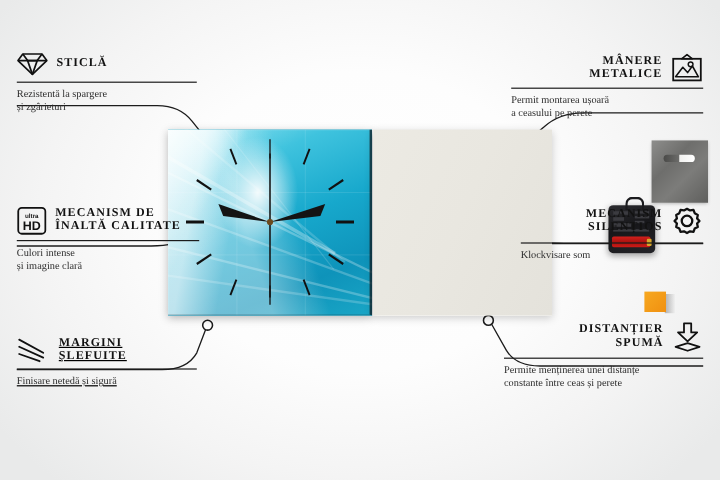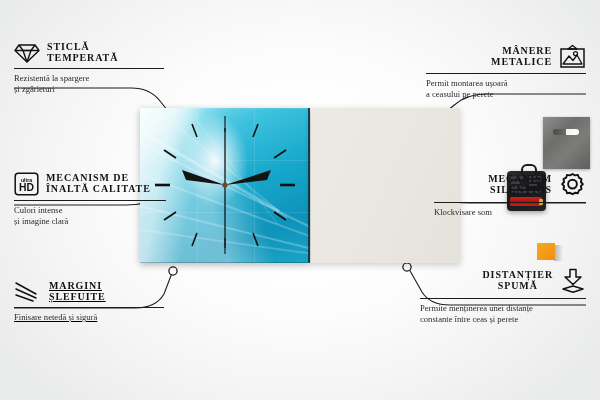--- a/index.html
+++ b/index.html
@@ -209,21 +209,20 @@
         <g fill="none" stroke="#111" stroke-width="1.4" stroke-linejoin="round">
           <path d="M5,3 H21 L25,8.5 L13,20 L1,8.5 Z"></path>
           <path d="M1,8.5 H25"></path>
             <path d="M5,3 L9,8.5 L13,20"></path>
             <path d="M21,3 L17,8.5 L13,20"></path>
           <path d="M9,8.5 H17"></path>
         </g>
       </svg>
       <div class="titles">
         <div>STICLĂ</div>
-        <div>TEMPERATĂ</div>
       </div>
     </div>
     <div class="rule"></div>
     <div class="sub">Rezistentă la spargere</div>
     <div class="sub">și zgârieturi</div>
   </div>
 
   <div class="feature" style="left:14px;top:172px;width:152px;">
     <div class="feat-head">
       <svg class="ic" width="25" height="24" viewBox="0 0 25 24">
@@ -294,21 +293,21 @@
       </svg>
     </div>
     <div class="rule"></div>
     <div class="sub r">Klockvisare som</div>
   </div>
 
   <div class="feature" style="right:14px;top:268px;width:166px;">
     <div class="feat-head right">
       <div class="titles">
         <div style="text-align:right">DISTANȚIER</div>
-        <div style="text-align:center">SPUMĂ</div>
+        <div style="text-align:right">SPUMĂ</div>
       </div>
       <svg class="ic" width="26" height="26" viewBox="0 0 26 26">
         <path d="M10,1.5 H16 V9 H21 L13,16.5 L5,9 H10 Z" fill="none" stroke="#111" stroke-width="1.5" stroke-linejoin="round"></path>
         <path d="M13,18 L23,21 L13,24.3 L3,21 Z" fill="none" stroke="#111" stroke-width="1.5" stroke-linejoin="round"></path>
       </svg>
     </div>
     <div class="rule"></div>
     <div class="sub r">Permite menținerea unei distanțe</div>
     <div class="sub r">constante între ceas și perete</div>
   </div>

